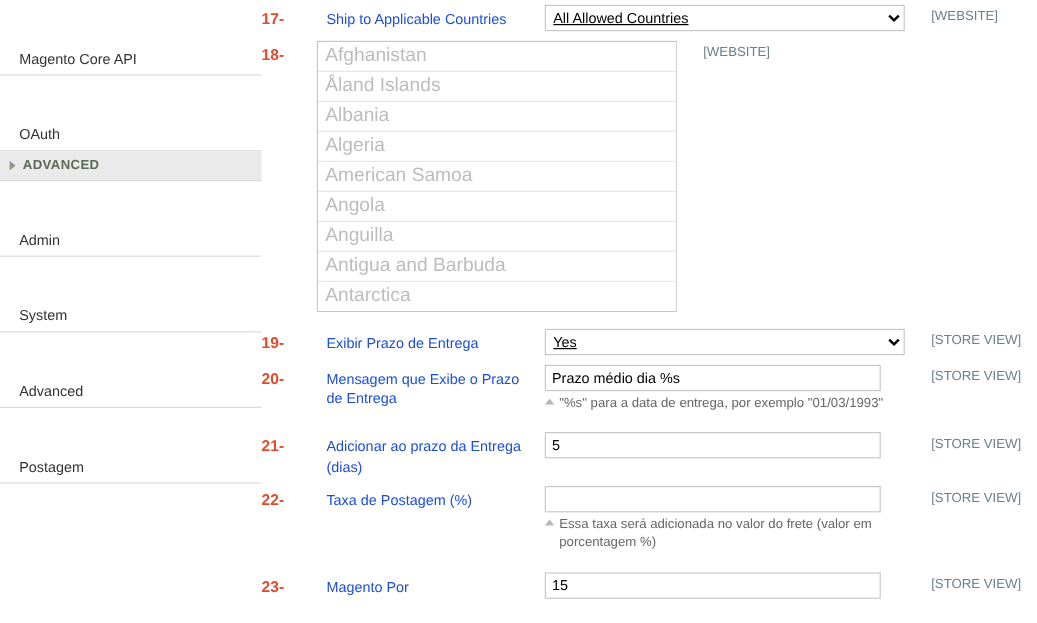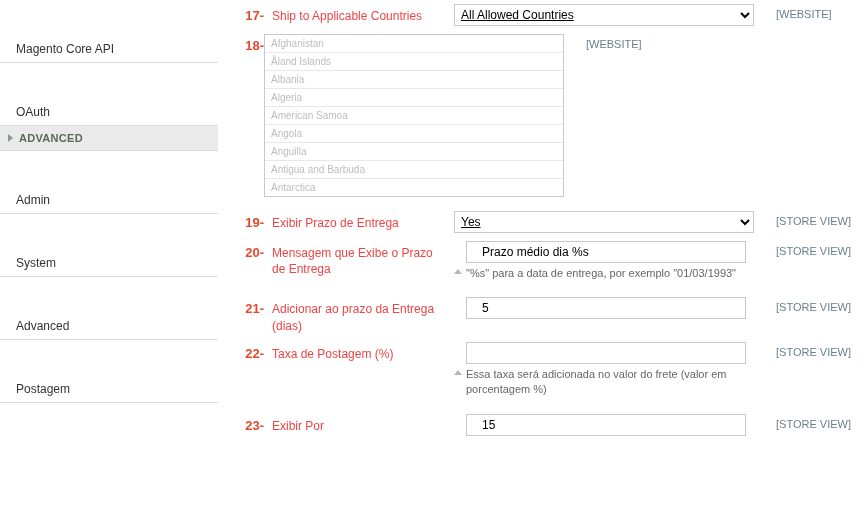--- a/index.html
+++ b/index.html
@@ -4,28 +4,28 @@
 <style>
   * { box-sizing: border-box; margin: 0; padding: 0; }
   body { font-family: Arial, Helvetica, sans-serif; font-size: 12px; color: #2f2f2f; background: #fff; width: 864px; }
   .layout { display: flex; }
   .sidebar { width: 218px; flex-shrink: 0; }
   .sidebar-item { padding: 6px 10px 6px 16px; border-bottom: 1px solid #dcdcdc; background: #fff; cursor: pointer; color: #333; margin-top: 36px; }
   .sidebar-header { display: flex; align-items: center; gap: 6px; padding: 6px 10px 6px 8px; background: #e9eae9; border-bottom: 1px solid #dcdcdc; font-weight: bold; color: #5a6b55; font-size: 11px; letter-spacing: 0.3px; }
   .sidebar-header .tri { width: 0; height: 0; border-top: 4px solid transparent; border-bottom: 4px solid transparent; border-left: 5px solid #8a9a85; }
   .content { flex: 1; padding: 0 0 20px 0; }
   .row { display: flex; align-items: flex-start; padding: 4px 0; }
-  .marker-col { width: 46px; text-align: right; color: #e24a2b; font-weight: bold; font-size: 13px; padding-top: 4px; }
-  .label-col { width: 190px; padding: 4px 10px 0 8px; color: #ef4444; line-height: 1.35; }
+  .marker-col { width: 46px; text-align: left; color: #e24a2b; font-weight: bold; font-size: 13px; padding-top: 4px; }
+  .label-col { width: 190px; padding: 4px 10px 0 8px; color: #1d4ed8; line-height: 1.35; }
   .input-col { width: 300px; }
   .scope-col { flex: 1; padding: 4px 0 0 22px; color: #6a7f8b; font-size: 11px; }
   select.wide { width: 300px; height: 22px; border: 1px solid #c8c8c8; background: #fff; font-size: 12px; padding: 0 2px; text-decoration: underline; }
-  input.text { width: 280px; height: 22px; border: 1px solid #c8c8c8; padding: 2px 15px; font-size: 12px; margin-left: 12px; }
+  input.text { width: 280px; height: 22px; border: 1px solid #c8c8c8; padding: 2px 5px; font-size: 12px; }
   .multiselect { width: 300px; border: 1px solid #c8c8c8; }
-  .ms-option { padding: 3px 6px; border-bottom: 1px solid #e7e7e7; color: #bdbdbd; text-shadow: 0 1px 0 #fff; font-size: 10px; cursor: pointer; background: #fff; }
+  .ms-option { padding: 3px 6px; border-bottom: 1px solid #e7e7e7; color: #bdbdbd; text-shadow: 0 1px 0 #fff; font-size: 16px; cursor: pointer; background: #fff; }
   .ms-option:last-child { border-bottom: none; }
   .note { display: flex; align-items: flex-start; gap: 4px; margin: 3px 0 8px 0; color: #666; font-size: 11px; line-height: 1.4; width: 290px; }
   .note .tri-up { width: 0; height: 0; border-left: 4px solid transparent; border-right: 4px solid transparent; border-bottom: 5px solid #b8b8b8; margin-top: 3px; flex-shrink: 0; }
 </style>
 </head>
 <body>
 
 <div class="layout">
   <div class="sidebar">
     <div id="sidebar-top">
@@ -116,21 +116,21 @@
         <div class="note">
           <span class="tri-up"></span>
           <span>Essa taxa será adicionada no valor do frete (valor em porcentagem %)</span>
         </div>
       </div>
       <div class="scope-col">[STORE VIEW]</div>
     </div>
 
     <div class="row">
       <div class="marker-col">23-</div>
-      <div class="label-col">Exibir Por</div>
+      <div class="label-col">Magento Por</div>
       <div class="input-col">
         <input class="text" type="text" value="15" style="">
       </div>
       <div class="scope-col">[STORE VIEW]</div>
     </div>
 
   </div>
 </div>
 
 </body></html>

